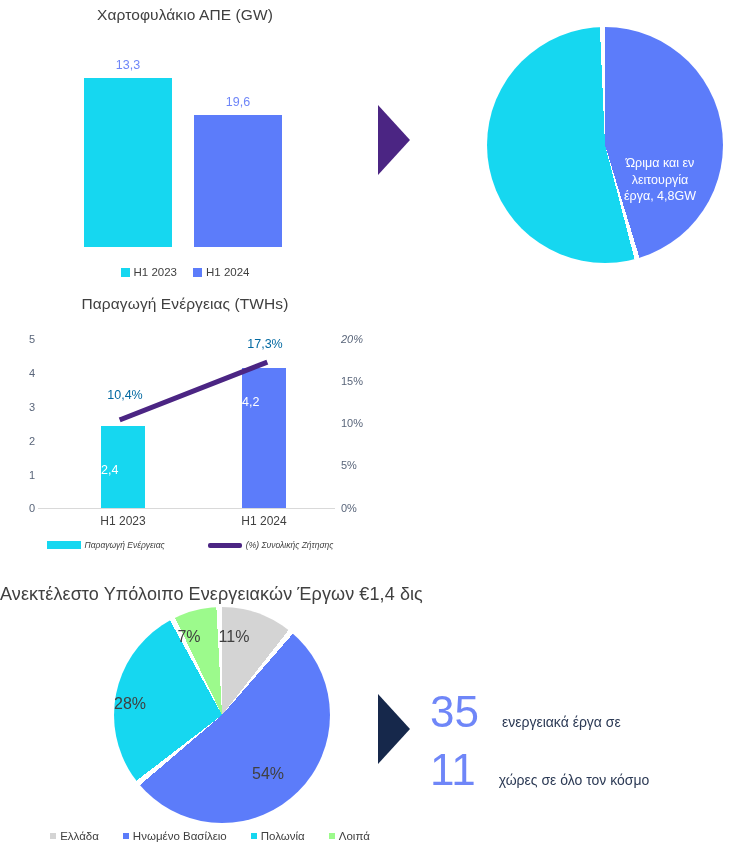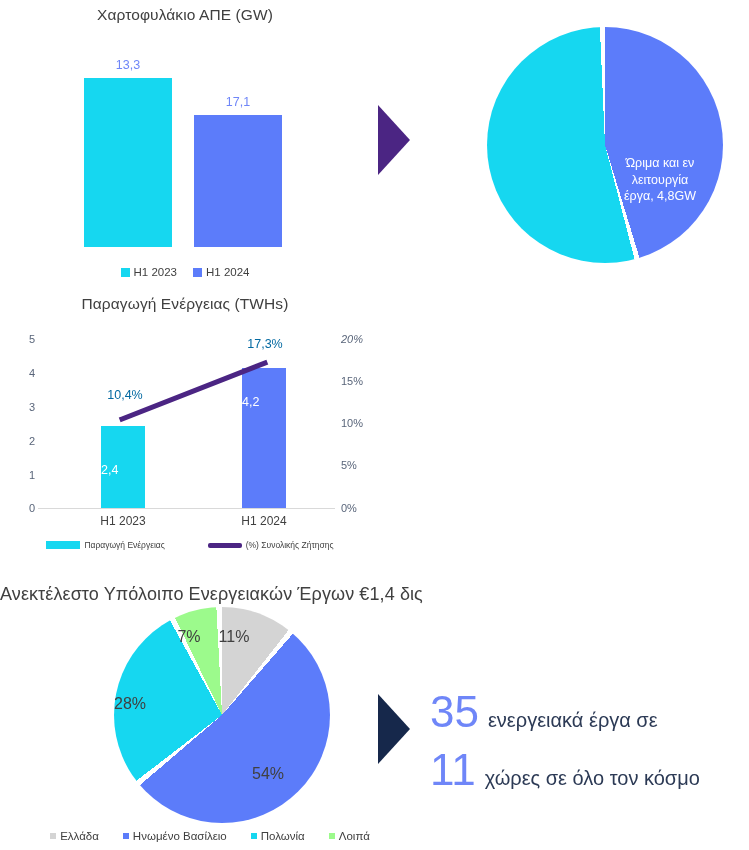--- a/index.html
+++ b/index.html
@@ -111,45 +111,45 @@
     text-align: center;
     white-space: nowrap;
   }
 
   
   #stats-block { left: 430px; top: 680px; width: 310px; height: 125px; }
   .stat-row {
     position: absolute;
     display: flex;
     align-items: baseline;
-    gap: 9px;
+    gap: 23px;
     white-space: nowrap;
   }
   .stat-number {
     font-size: 44px;
     color: #6f86f8;
     line-height: 1;
     font-weight: 400;
   }
   .stat-text {
-    font-size: 20px;
+    font-size: 14px;
     color: #2c3a55;
     line-height: 1;
   }
 </style>
 </head>
 <body>
 
 <section class="panel" id="top-bar-chart">
   <div class="chart-title" style="left:0; top:6px; width:370px;">Χαρτοφυλάκιο ΑΠΕ (GW)</div>
 
   <div class="bar-value" style="left:84px; top:58px; width:88px;">13,3</div>
   <div class="bar" style="left:84px; top:78px; width:88px; height:169px; background:#16d7f0;"></div>
 
-  <div class="bar-value" style="left:194px; top:95px; width:88px;">17,1</div>
+  <div class="bar-value" style="left:194px; top:95px; width:88px;">19,6</div>
   <div class="bar" style="left:194px; top:115px; width:88px; height:132px; background:#5c7cfa;"></div>
 
   <div class="legend-row" style="left:0; top:266px; width:370px;">
     <span class="legend-item">
       <i class="legend-swatch" style="background:#16d7f0;"></i>
       <span>H1 2023</span>
     </span>
     <span class="legend-item">
       <i class="legend-swatch" style="background:#5c7cfa;"></i>
       <span>H1 2024</span>
@@ -201,21 +201,21 @@
   <svg width="380" height="275" style="position:absolute; left:0; top:0; overflow:visible;">
     <polyline points="122,124 265,68" fill="none" stroke="#4b2583" stroke-width="5" stroke-linecap="square"></polyline>
   </svg>
 
   <div class="line-value" style="left:80px; top:93px; width:90px;">10,4%</div>
   <div class="line-value" style="left:220px; top:42px; width:90px;">17,3%</div>
 
   <div class="x-tick" style="left:78px; top:219px; width:90px;">H1 2023</div>
   <div class="x-tick" style="left:219px; top:219px; width:90px;">H1 2024</div>
 
-  <div class="legend-row" style="left:25px; top:245px; width:330px; justify-content:space-around; gap:0; font-size:8.5px;">
+  <div class="legend-row" style="left:25px; top:245px; width:330px; justify-content:space-around; gap:0; font-size:8.5px;font-style:italic;">
     <span class="legend-item">
       <i class="legend-swatch wide" style="background:#16d7f0;"></i>
       <span>Παραγωγή Ενέργειας</span>
     </span>
     <span class="legend-item">
       <i class="legend-swatch line" style="background:#4b2583;"></i>
       <span>(%) Συνολικής Ζήτησης</span>
     </span>
   </div>
 </section>

